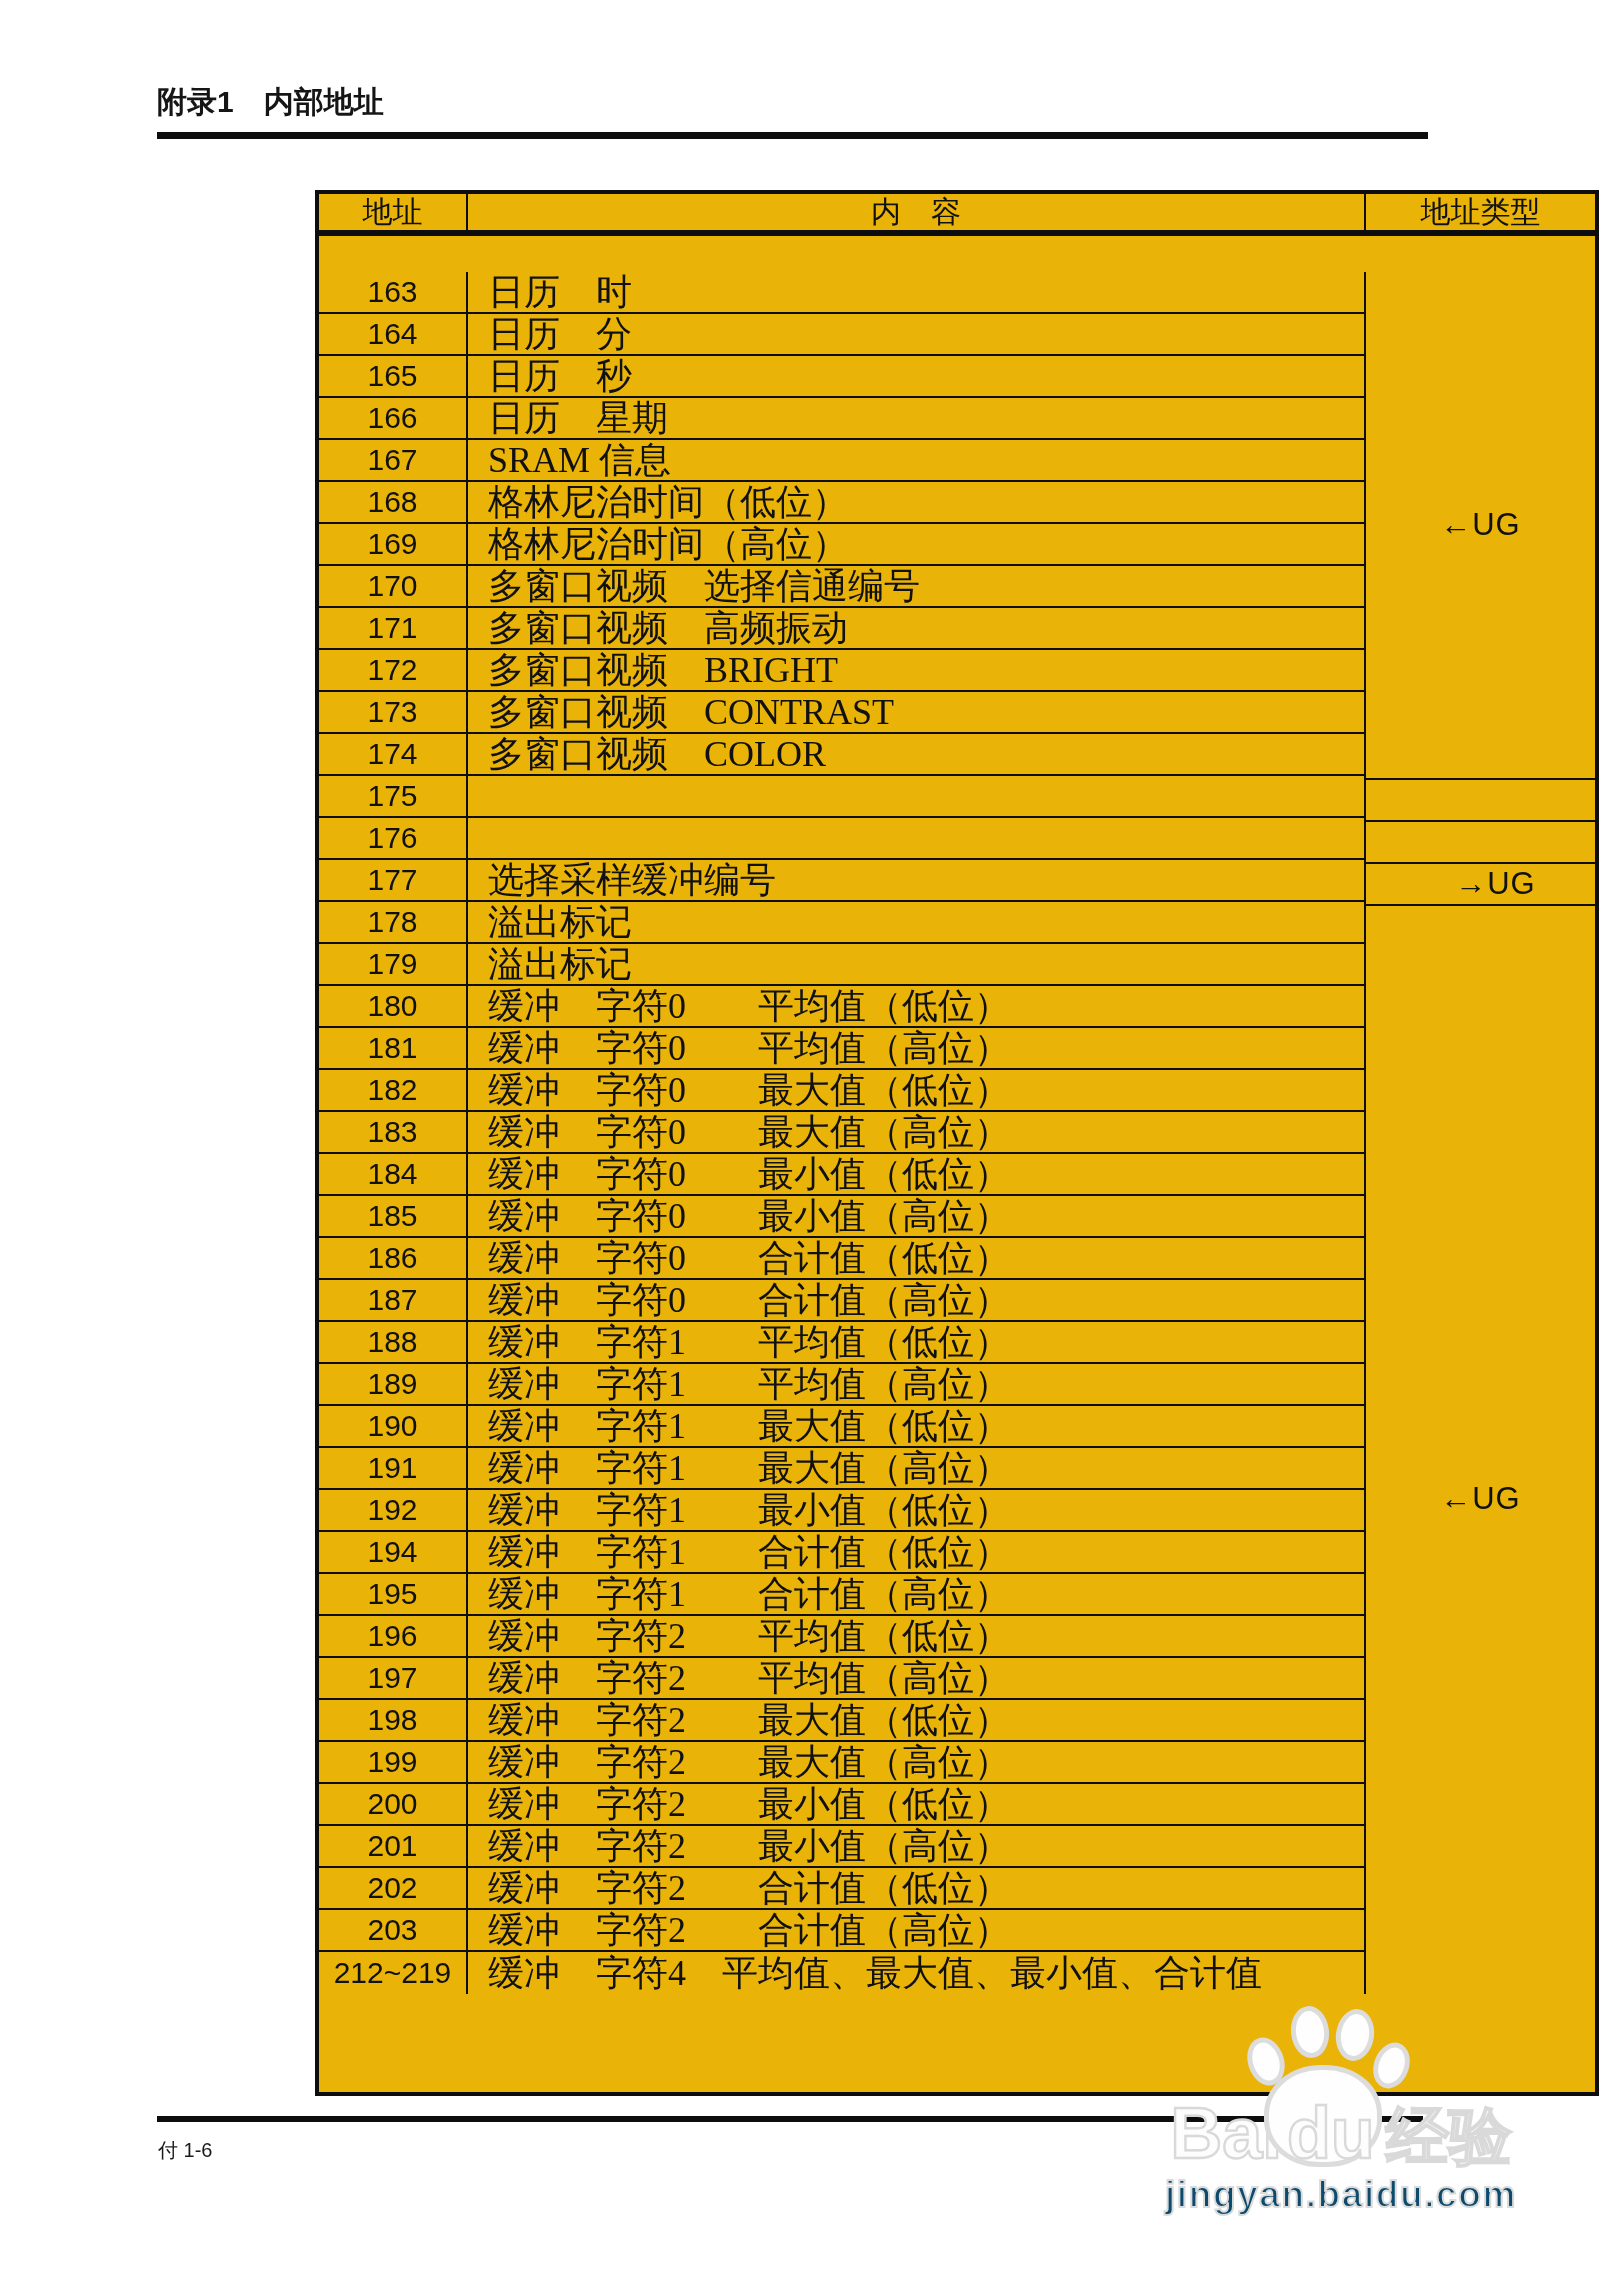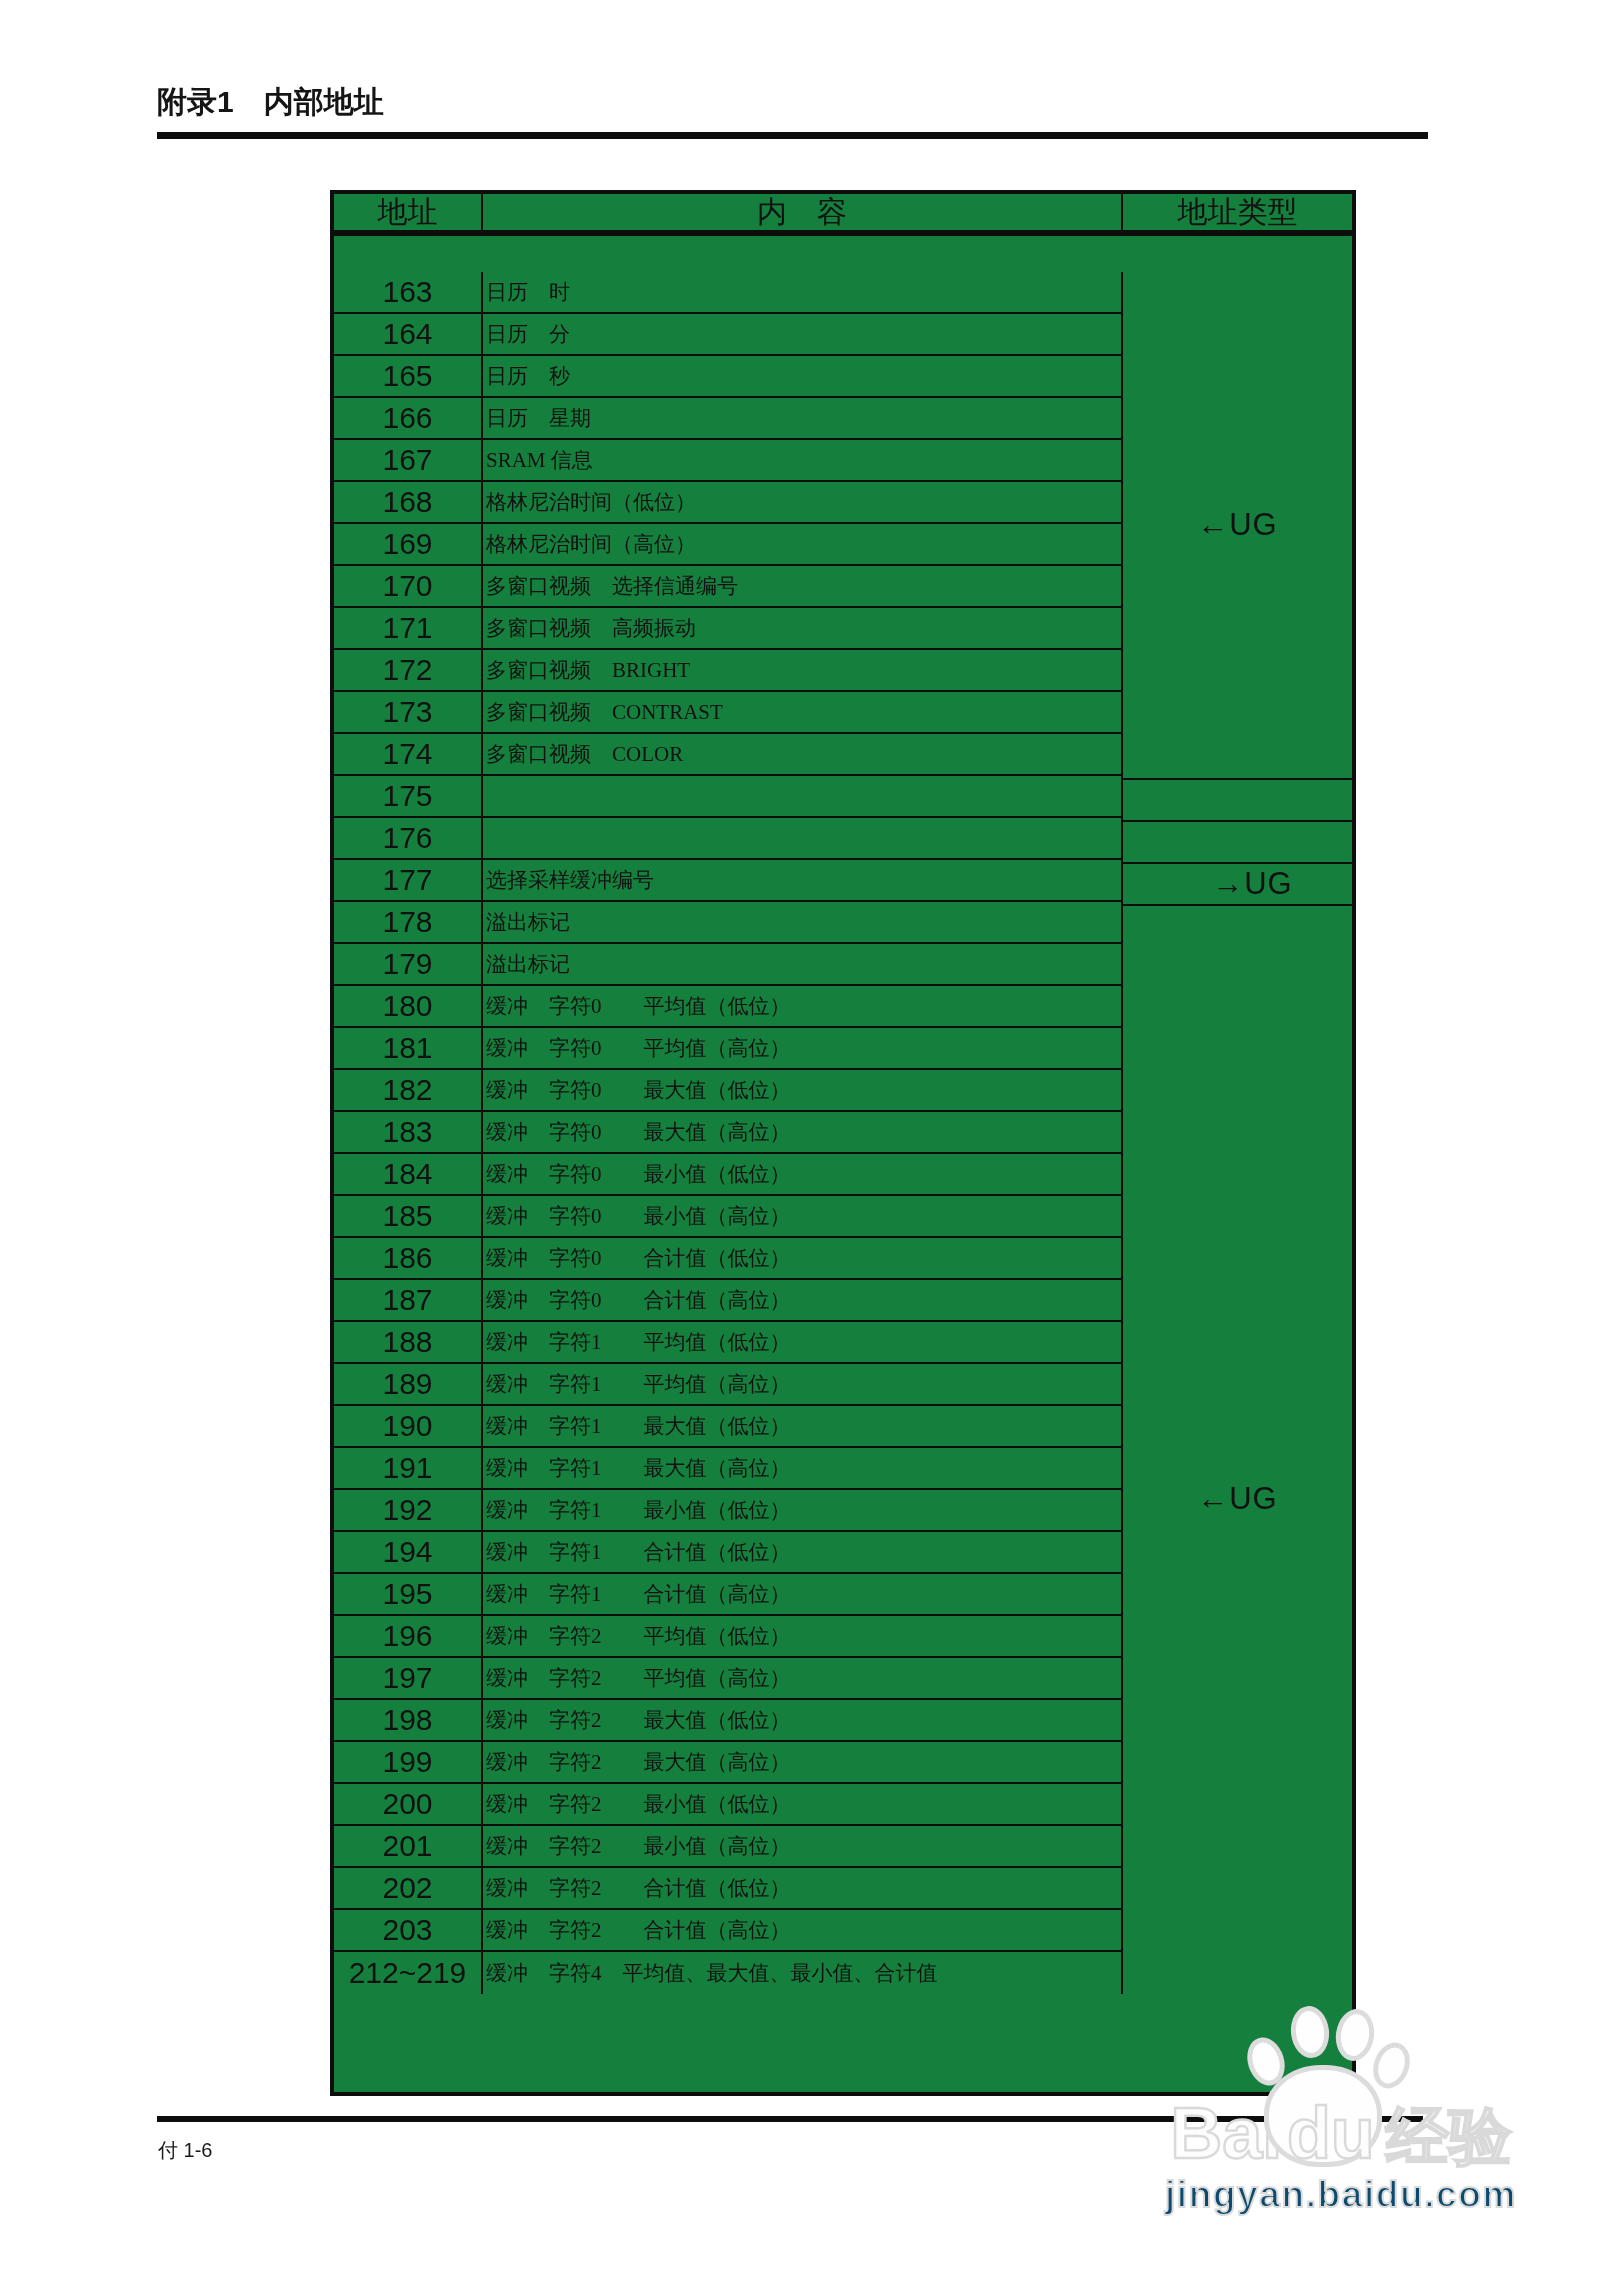--- a/index.html
+++ b/index.html
@@ -16,22 +16,22 @@
     font-weight:bold; font-size:30px; color:#151515;
     display:flex; align-items:baseline;
   }
   .doc-header .gap { display:inline-block; width:30px; }
   .header-rule {
     position:absolute; left:157px; top:132px; width:1271px; height:7px;
     background:#0d0d0d;
   }
   
   .tbl {
-    position:absolute; left:330px; top:190px; width:1026px;
-    border:4.7px solid #0d0d0d; background:#15803d;
+    position:absolute; left:315px; top:190px; width:1284px;
+    border:4.7px solid #0d0d0d; background:#eab308;
   }
   .tbl-header {
     display:flex; height:42px; border-bottom:6.3px solid #0d0d0d;
     font-size:30px;
   }
   .th { display:flex; align-items:center; justify-content:center; }
   .th-addr    { width:149px; border-right:2.4px solid #0d0d0d; }
   .th-content { flex:1;      border-right:2.4px solid #0d0d0d; }
   .th-type    { width:229px; }
   .tbl-body { display:flex;margin-top:36px; }
@@ -39,21 +39,21 @@
   .row { display:flex; height:42px; border-bottom:2.4px solid #0d0d0d; }
   .body-left .row:last-child { border-bottom:none; }
   .cell-addr {
     width:149px; border-right:2.4px solid #0d0d0d;
     display:flex; align-items:center; justify-content:center;
     font-family:"Liberation Sans", sans-serif; font-size:30px;
   }
   .cell-content {
     flex:1; border-right:2.4px solid #0d0d0d;
     display:flex; align-items:center;
-    padding-left:3px; font-size:21px;
+    padding-left:20px; font-size:36px;
     white-space:pre; overflow:hidden;text-align:right;
   }
   .body-right { width:229px; display:flex; flex-direction:column; }
   .type-cell {
     border-bottom:2.4px solid #0d0d0d;
     display:flex; align-items:center; justify-content:center;
     font-family:"Liberation Sans", sans-serif; font-size:31px;
     letter-spacing:0.8px;
   }
   .type-cell:last-child { border-bottom:none; }

